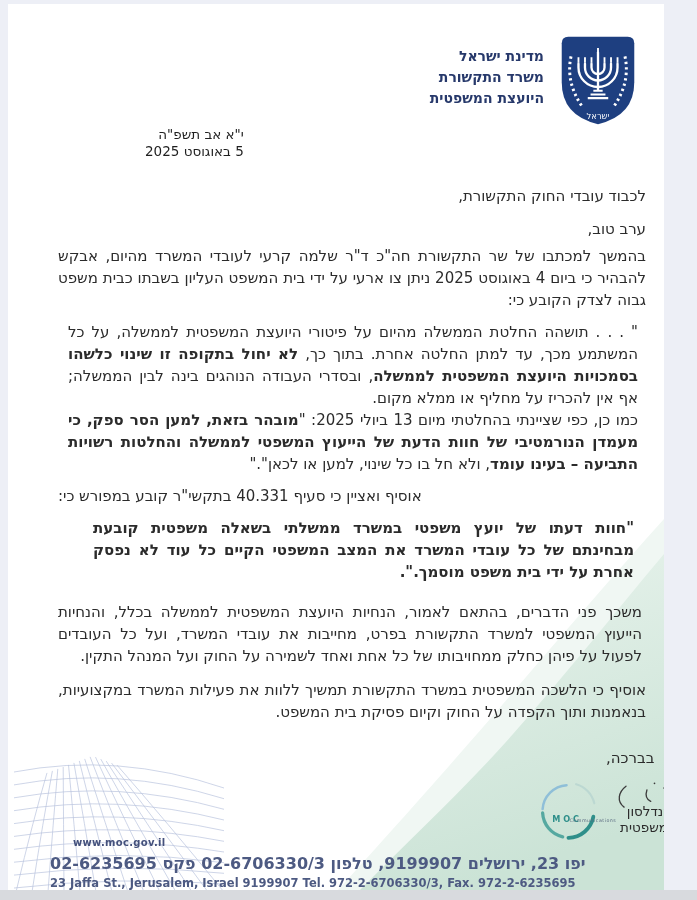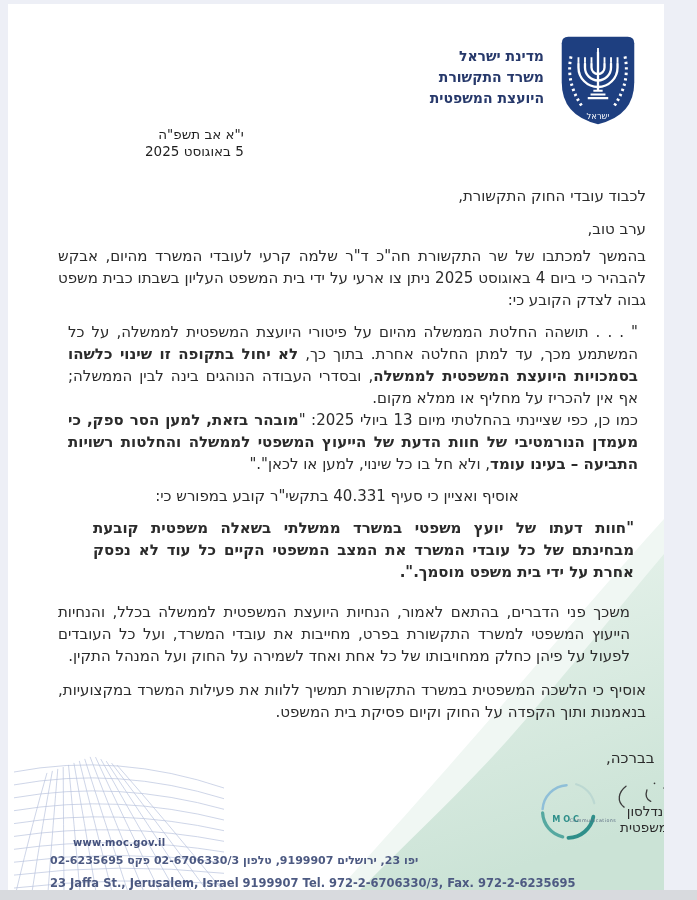--- a/index.html
+++ b/index.html
@@ -14,35 +14,35 @@
   .h-text{padding-top:12px;font-size:14px;font-weight:bold;color:#27396b;line-height:1.5;text-align:right;}
 
   .date{position:absolute;left:137px;top:122px;direction:rtl;text-align:right;font-size:13.5px;line-height:17px;color:#1f1f1f;}
 
   .body{padding:0 18px 0 50px;font-size:15px;line-height:22px;text-align:justify;}
   .recipient{margin-top:58px;text-align:right;}
   .salutation{margin-top:11px;text-align:right;}
   .p1{margin:5px 0 0 0;}
   .q1{margin:10px 8px 0 10px;}
   .q1 p{margin:0;}
-  .p2{margin:10px 30px 0 0;text-align:center;}
+  .p2{margin:10px 30px 0 0;text-align:left;}
   .q2{margin:10px 12px 0 35px;font-weight:bold;}
-  .p3{margin:18px 16px 0 0;}
+  .p3{margin:18px 4px 0 0;}
   .p4{margin:12px 0 0 0;}
   .b{font-weight:bold;}
   p{margin:0;}
 
   .signature{margin:24px 0 0 0;width:130px;position:relative;right:-90px;direction:rtl;}
   .sig-closing{text-align:left;font-size:15px;direction:rtl;}
   .sig-svg{margin:2px -15px -6px 0;display:block;}
   .sig-name{text-align:center;font-size:13.5px;line-height:16px;}
   .sig-title{text-align:center;font-size:13.5px;line-height:16px;}
 
   .f-web{position:absolute;left:65px;top:833px;font-size:10px;font-weight:bold;color:#44517c;letter-spacing:.3px;direction:ltr;text-decoration:none;}
-  .f-he{position:absolute;left:42px;top:850px;font-size:11px;font-weight:bold;color:#4d5a82;direction:rtl;}
+  .f-he{position:absolute;left:42px;top:850px;font-size:16px;font-weight:bold;color:#4d5a82;direction:rtl;}
   .f-en{position:absolute;left:42px;top:872px;font-size:11.5px;font-weight:bold;color:#4d5a82;direction:ltr;}
   .f-logo{position:absolute;left:526px;top:776px;}
 </style>
 </head>
 <body>
 
 <div class="frame">
   <div class="photo-bottom"></div>
 
   <div class="page">

